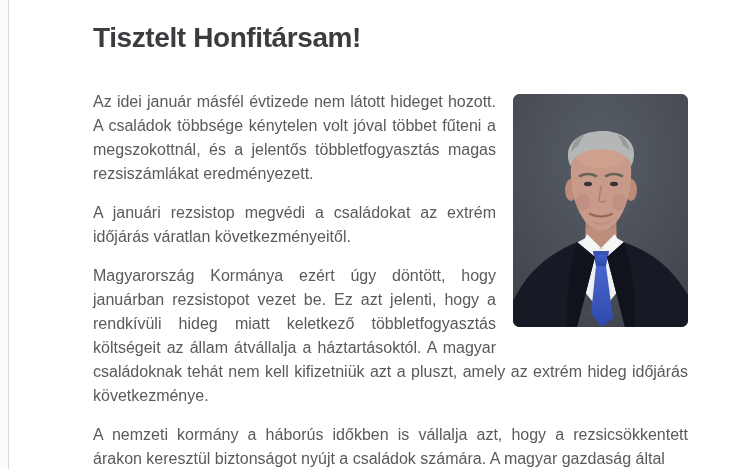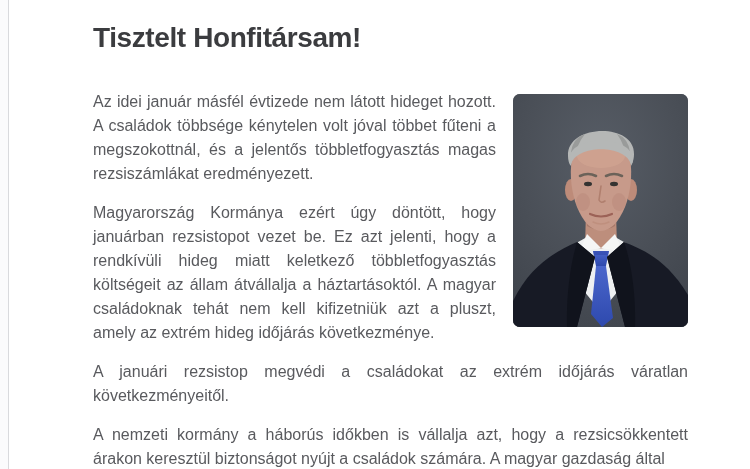--- a/index.html
+++ b/index.html
@@ -123,18 +123,18 @@
           <ellipse cx="101" cy="90" rx="4" ry="2.2" fill="#343331"></ellipse>
 
           <path d="M88,92 L86,106 Q88,110 92,107" stroke="#b07f6e" stroke-width="1.6" fill="none" stroke-linecap="round"></path>
 
           <path d="M77,120 Q88,125 99,120" stroke="#9c6257" stroke-width="2.2" fill="none" stroke-linecap="round"></path>
           <path d="M80,128 Q88,132 96,128" stroke="#b98877" stroke-width="1.4" fill="none" stroke-linecap="round" opacity="0.6"></path>
         </svg>
       </figure>
 
       <p>Az idei január másfél évtizede nem látott hideget hozott. A családok többsége kénytelen volt jóval többet fűteni a megszokottnál, és a jelentős többletfogyasztás magas rezsiszámlákat eredményezett.</p>
+      <p>A januári rezsistop megvédi a családokat az extrém időjárás váratlan következményeitől.</p>
       <p>Magyarország Kormánya ezért úgy döntött, hogy januárban rezsistopot vezet be. Ez azt jelenti, hogy a rendkívüli hideg miatt keletkező többletfogyasztás költségeit az állam átvállalja a háztartásoktól. A magyar családoknak tehát nem kell kifizetniük azt a pluszt, amely az extrém hideg időjárás következménye.</p>
-      <p>A januári rezsistop megvédi a családokat az extrém időjárás váratlan következményeitől.</p>
       <p>A nemzeti kormány a háborús időkben is vállalja azt, hogy a rezsicsökkentett árakon keresztül biztonságot nyújt a családok számára. A magyar gazdaság által</p>
     </div>
   </main>
 </div>
 
 </body></html>

